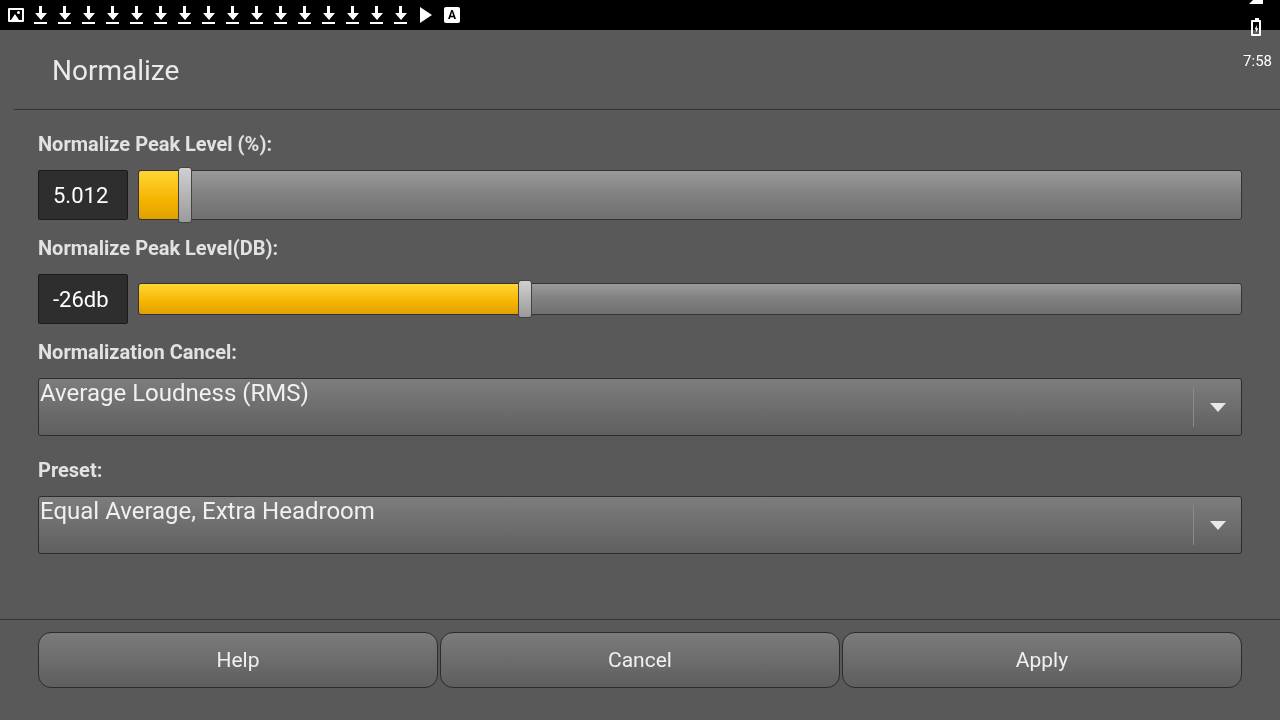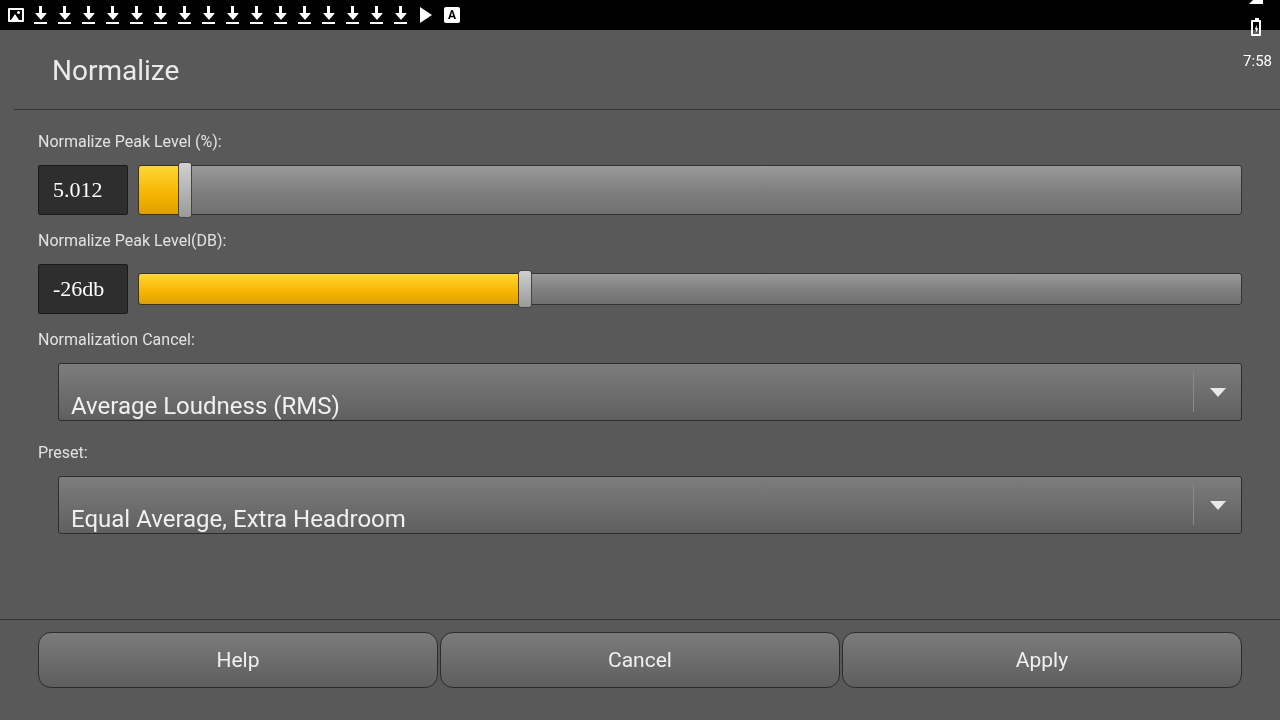--- a/index.html
+++ b/index.html
@@ -140,43 +140,42 @@
     font-size: 28px;
     font-weight: 400;
     color: #eaeaea;
   }
 
   
   .content {
     padding: 22px 38px 0 38px;
   }
   .field-label {
-    font-size: 16px;
+    font-size: 20px;
     color: #e2e2e2;
     margin-bottom: 14px;
-    font-weight:400;
+    font-weight:700;
   }
   .slider-row {
     display: flex;
     align-items: center;
     gap: 10px;
     margin-bottom: 16px;
   }
   .value-box {
     height: 50px;
     min-width: 90px;
     padding: 0 14px;
     background: #2e2e2e;
     border: 1px solid #1a1a1a;
     border-radius: 2px;
     color: #fff;
     font-size: 22px;
     display:flex;
     align-items:center;
-    font-family:Liberation Serif, serif;
   }
   .value-box.small { min-width: 90px; }
   .slider {
     flex: 1;
     height: 50px;
     background: linear-gradient(to bottom, #9a9a9a 0%, #808080 50%, #707070 100%);
     border: 1px solid #333;
     border-radius: 3px;
     position: relative;
   }
@@ -197,25 +196,24 @@
     transform: translateX(-50%);
   }
   .slider.thin .slider-thumb { top:-4px; bottom:-4px; }
 
   .dropdown {
     height: 58px;
     background: linear-gradient(to bottom, #7d7d7d 0%, #5f5f5f 100%);
     border: 1px solid #2d2d2d;
     border-radius: 3px;
     display: flex;
-    align-items: flex-end;
-    padding: 0 12px;
+    align-items: flex-start;
+    padding: 0 1px;
     margin-bottom: 22px;
     position:relative;
-    margin-left:20px;
   }
   .dropdown-text {
     font-size: 24px;
     color: #f0f0f0;
   }
   .dropdown-arrow-wrap {
     position:absolute;
     right:0; top:8px; bottom:8px;
     width:48px;
     border-left:1px solid #8a8a8a;

